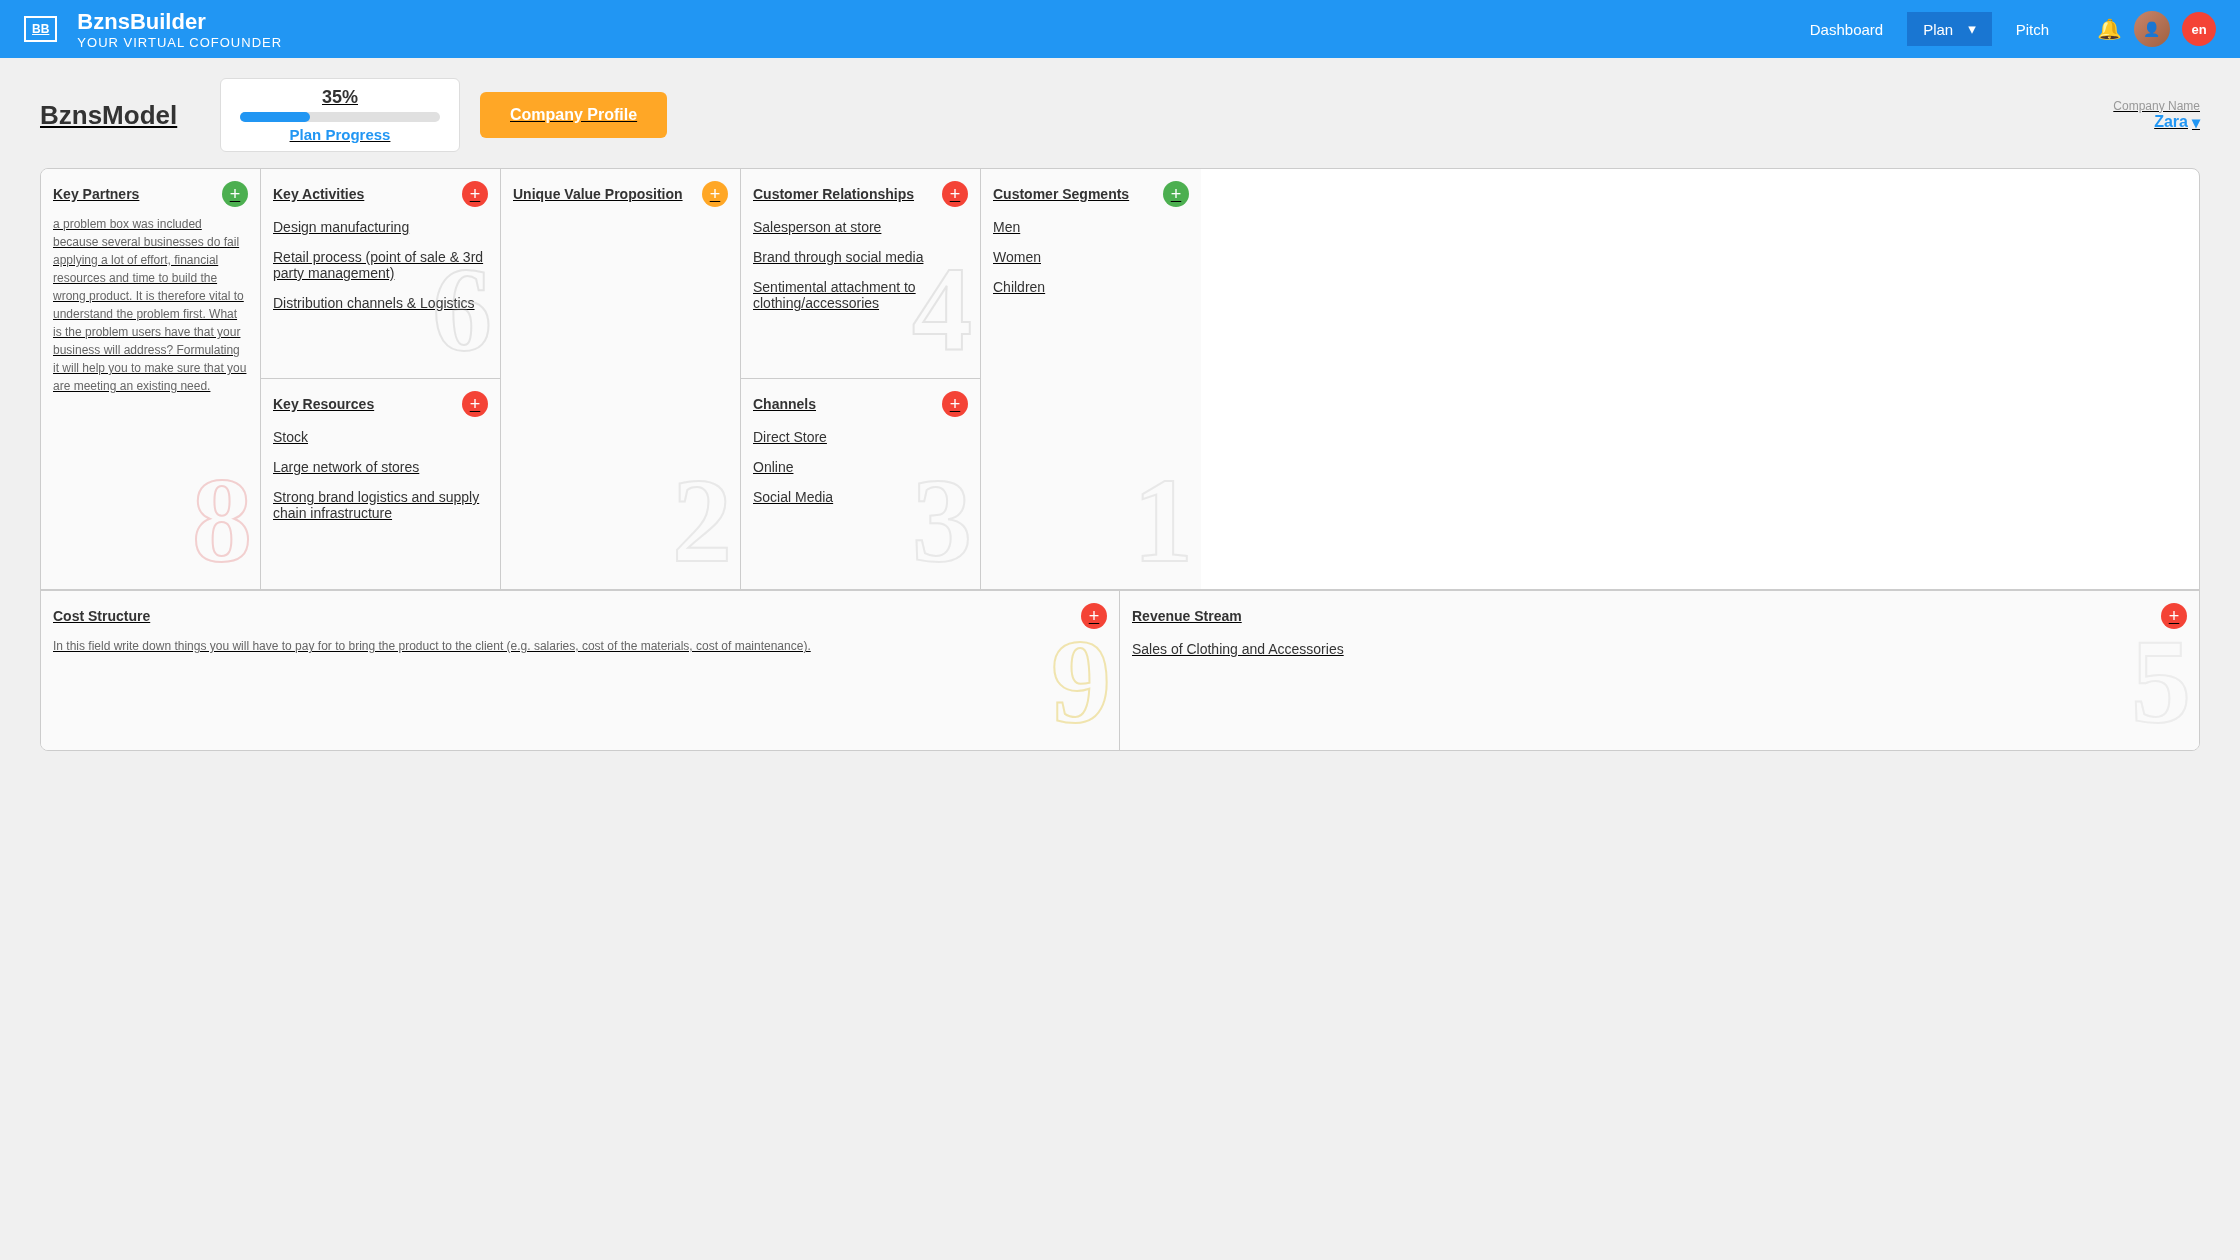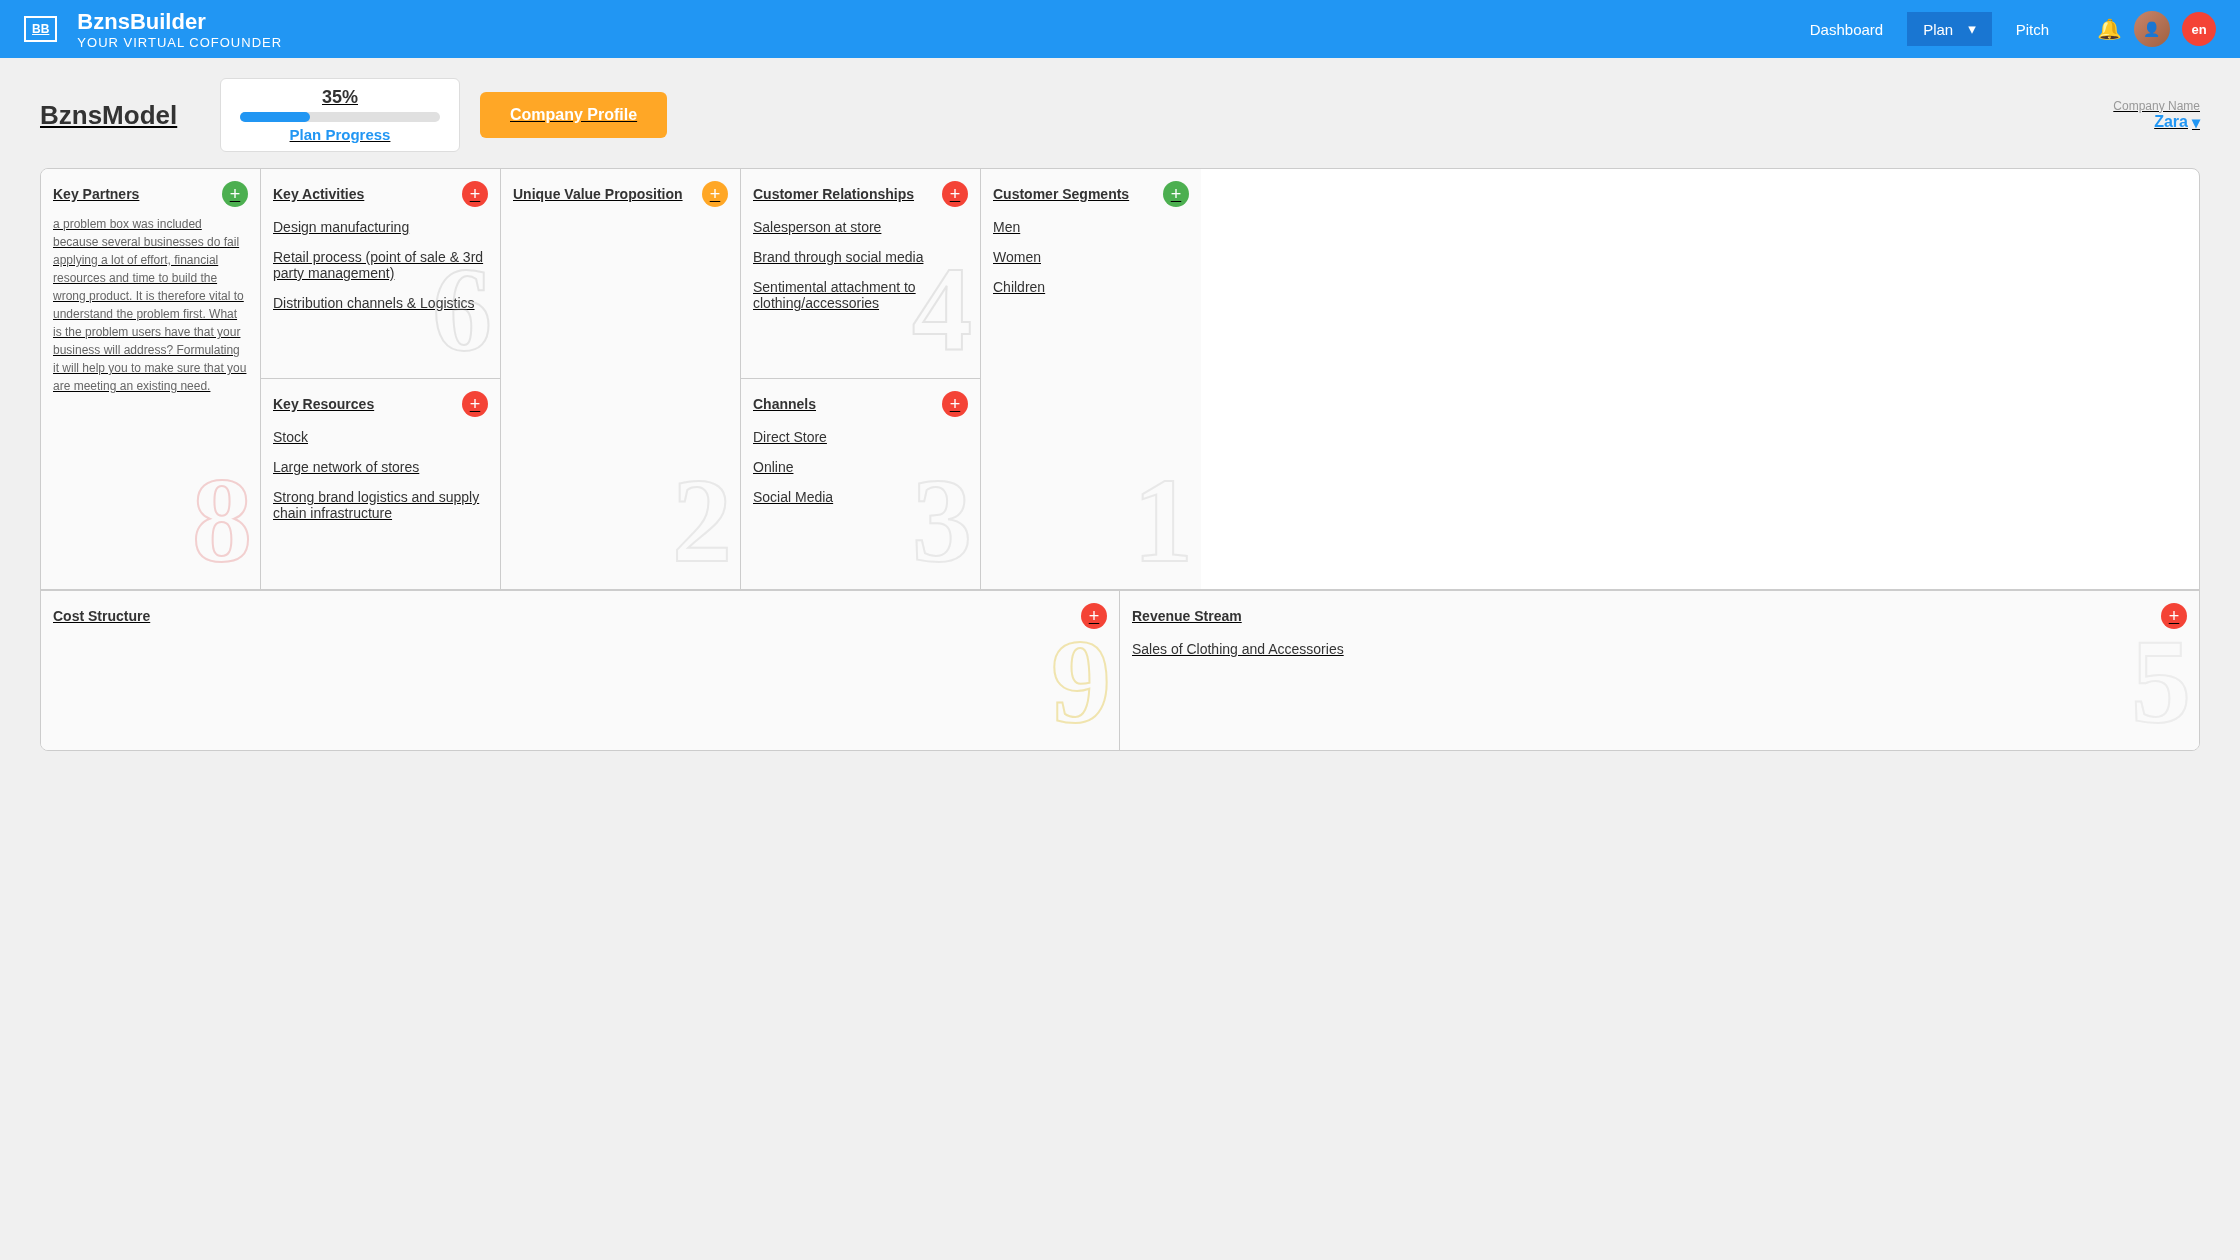--- a/index.html
+++ b/index.html
@@ -235,20 +235,21 @@
 
     </div>
 
     <div class="canvas-bottom">
 
       <div class="canvas-cell">
         <div class="cell-header">
           <span class="cell-title">Cost Structure</span>
           <button class="add-btn-red">+</button>
         </div>
+        <p class="cell-text">In this field write down things you will have to pay for to bring the product to the client (e.g. salaries, cost of the materials, cost of maintenance).</p>
         <div class="watermark wm-9">9</div>
       </div>
 
       <div class="canvas-cell">
         <div class="cell-header">
           <span class="cell-title">Revenue Stream</span>
           <button class="add-btn-red">+</button>
         </div>
         <div>
           <div class="cell-item">Sales of Clothing and Accessories</div>

